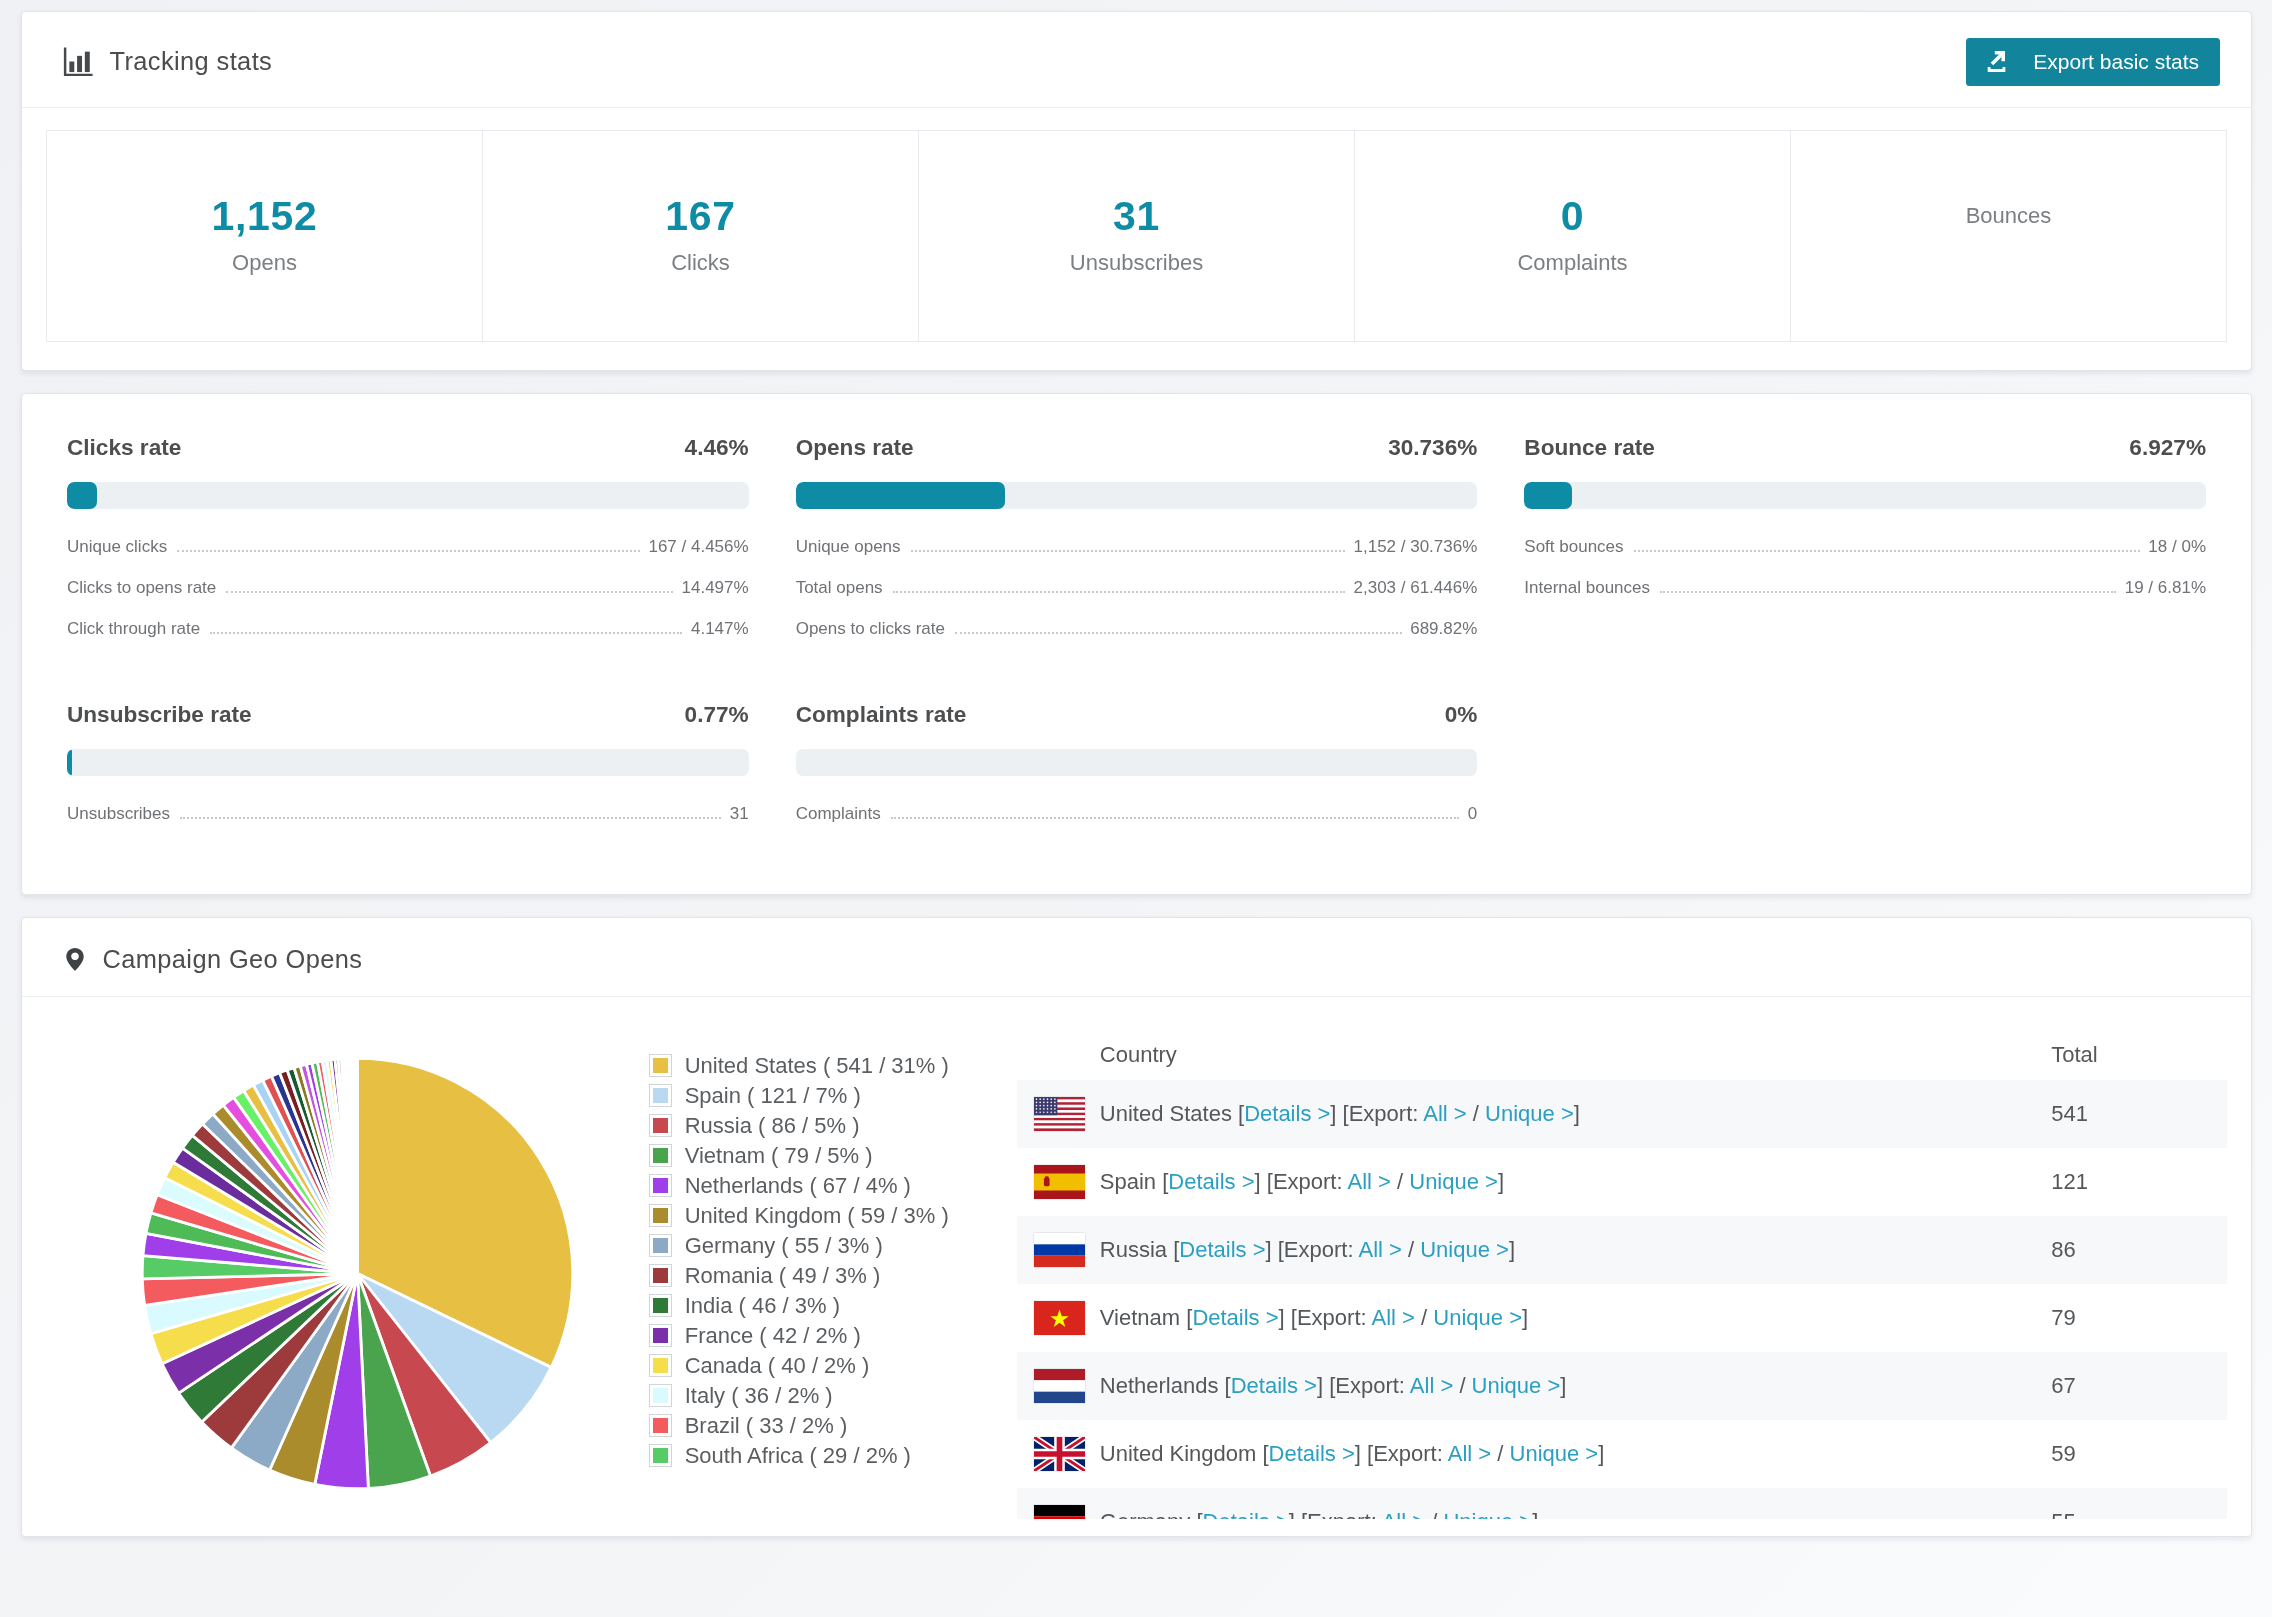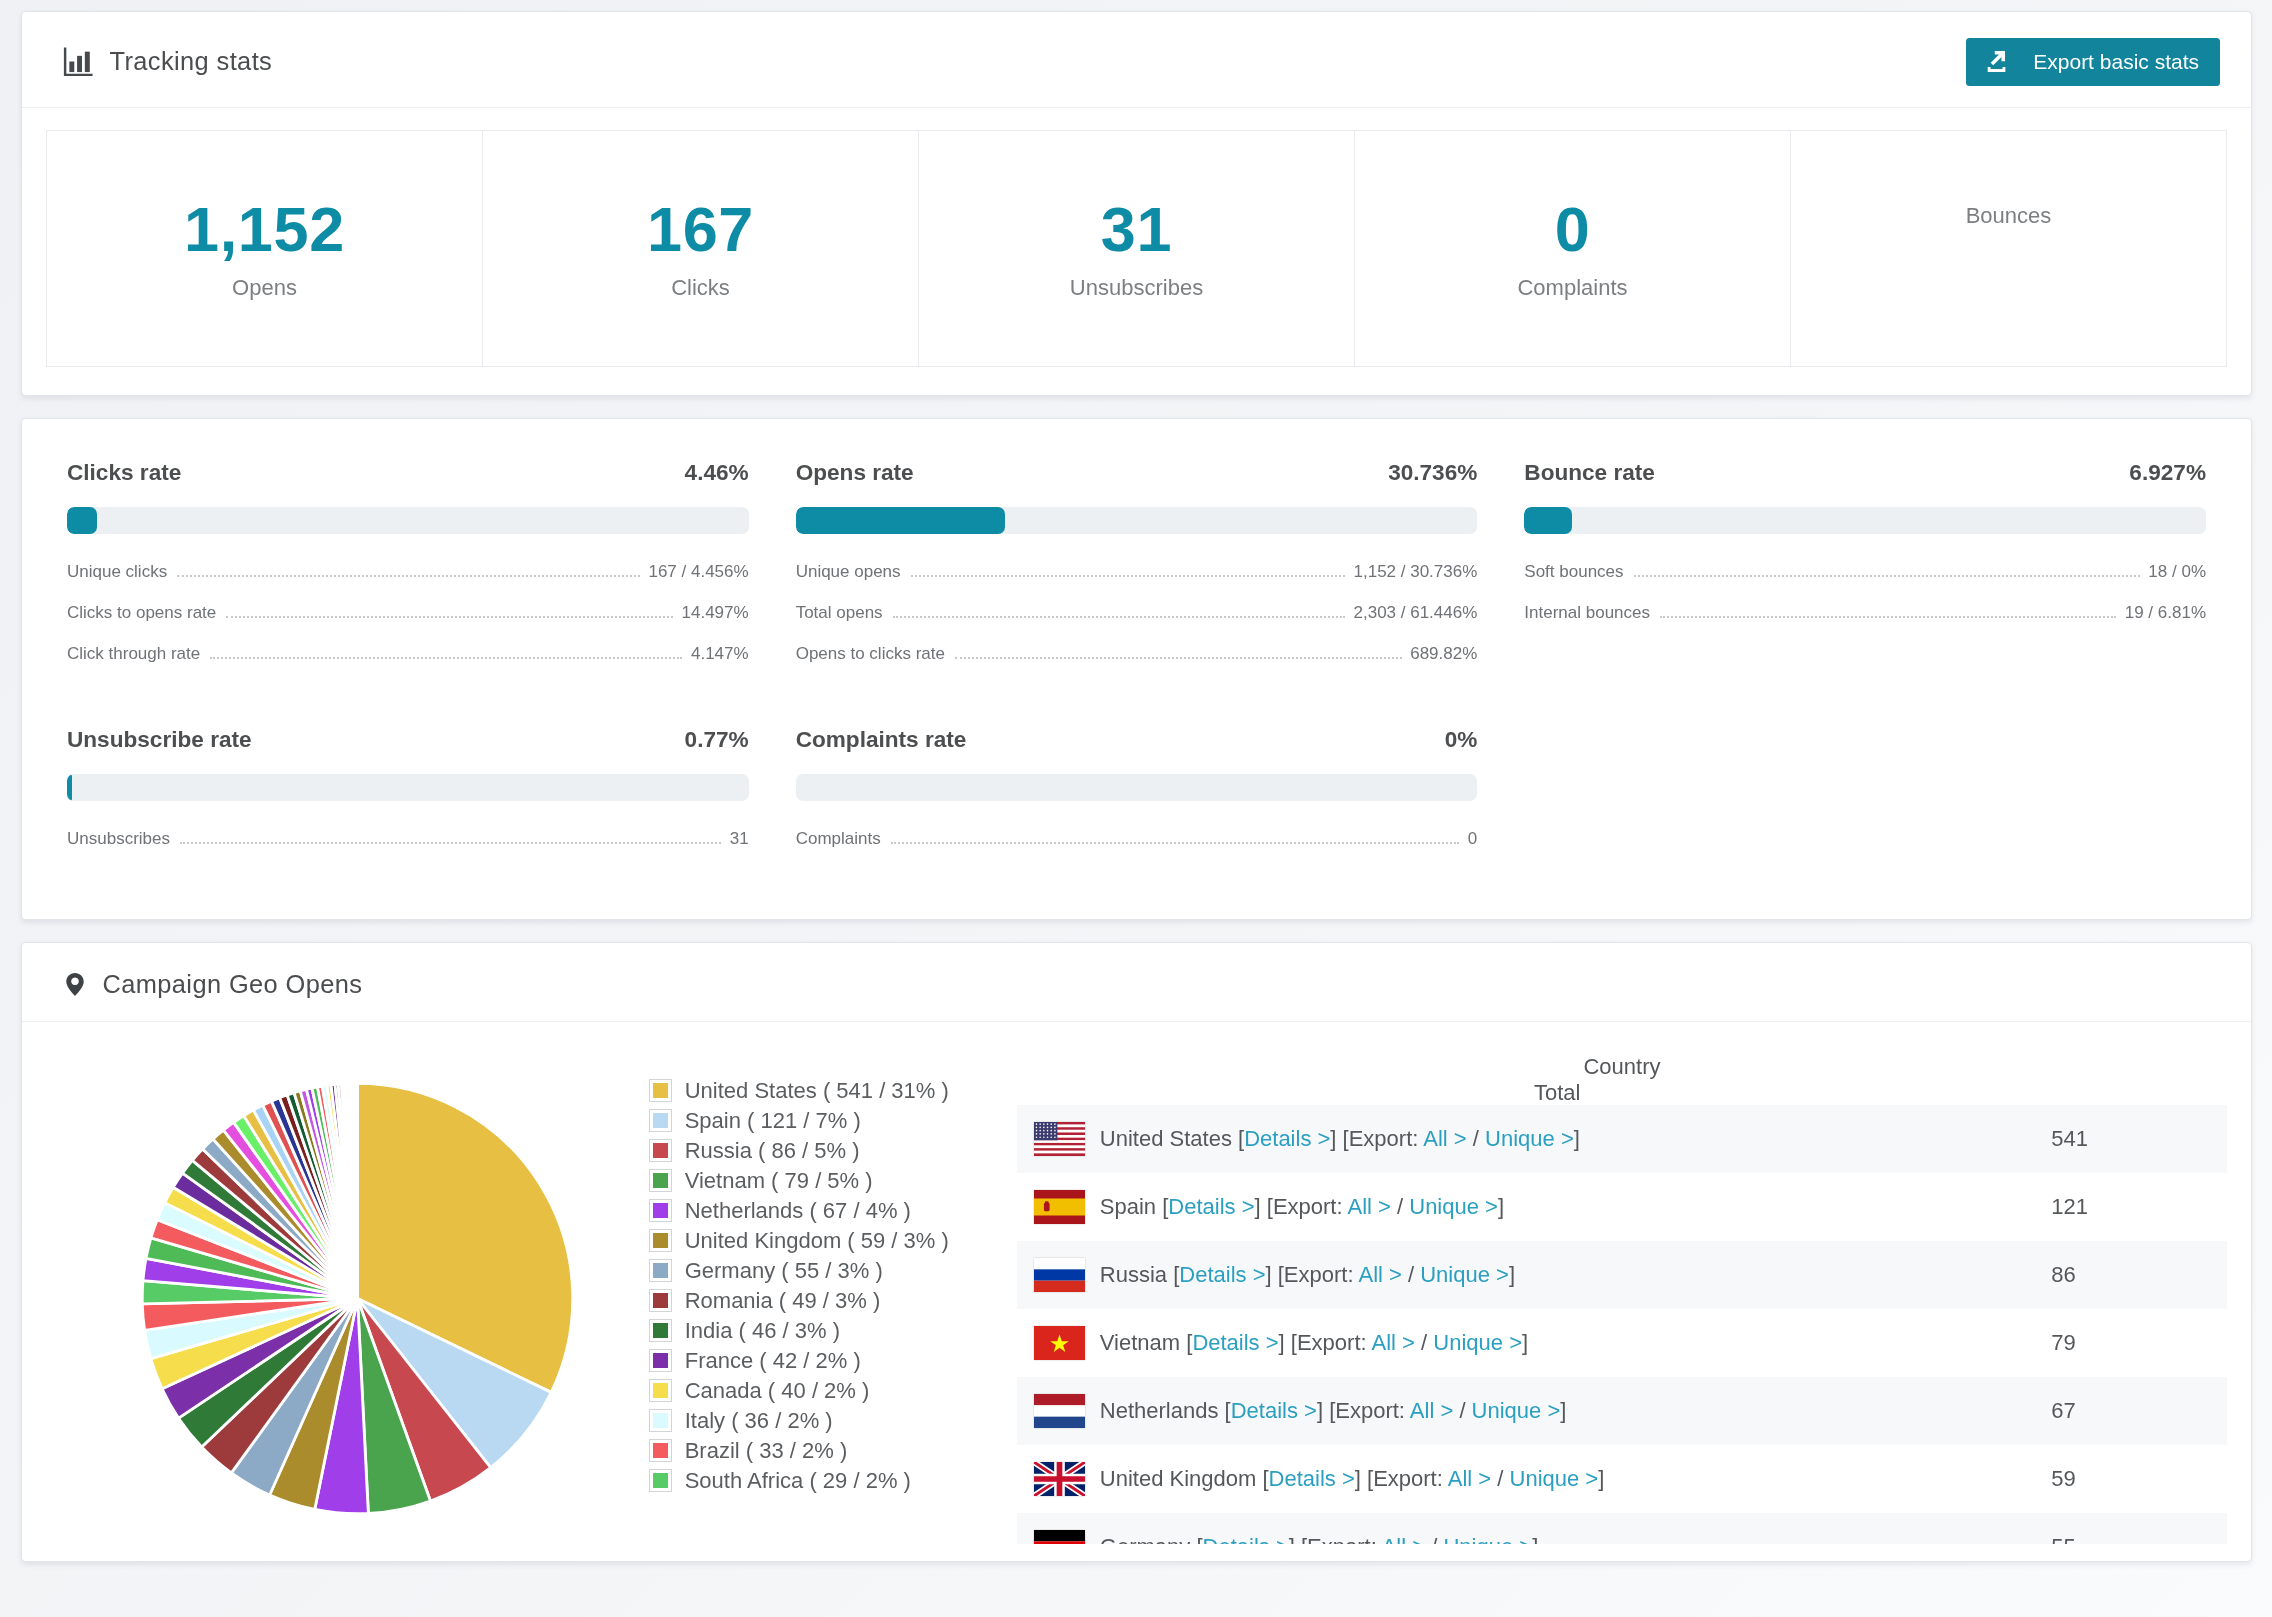--- a/index.html
+++ b/index.html
@@ -41,21 +41,21 @@
   .stats-strip {
     margin:22.6px 24px 28px 24px;
     border:0.7px solid #e8eaed;
     display:flex;
   }
   .stat-cell {
     flex:1; text-align:center; padding:62px 7px 65px 7px;
     border-right:0.7px solid #e8eaed;
   }
   .stat-cell:last-child { border-right:none; }
-  .stat-value { font-size:63px; font-weight:bold; color:#0e8ca6; letter-spacing:0.7px; }
+  .stat-value { font-size:41px; font-weight:bold; color:#0e8ca6; letter-spacing:0.7px; }
   .stat-label { font-size:22px; color:#7c7f82; margin-top:10px; }
   
   .rates-grid {
     display:grid; grid-template-columns:1fr 1fr 1fr;
     column-gap:47px; row-gap:42px;
     padding:41px 45px 49px 45px;
   }
   .rate-head { display:flex; align-items:baseline; margin-bottom:21px; }
   .rate-title { font-size:22.6px; font-weight:bold; color:#4c4e50; }
   .rate-value { margin-left:auto; font-size:22.6px; font-weight:bold; color:#4c4e50; }
@@ -75,21 +75,21 @@
   .legend-item { display:flex; align-items:center; height:30px; }
   .legend-box {
     width:23px; height:23px; border:0.7px solid #d2d5d8; background:#ffffff;
     padding:2.8px; margin-right:12.7px; flex:0 0 auto;
   }
   .legend-box-inner { width:100%; height:100%; }
   .legend-label { font-size:22px; color:#5b5e61; white-space:nowrap; }
   .geo-table-wrap { flex:1; margin:12.7px 2.8px 0 68px; height:490px; overflow:hidden; }
   .geo-table { width:100%; }
   .t-row { display:flex; align-items:center; height:68px; }
-  .t-row.head { height:51px;flex-direction:column; }
+  .t-row.head { height:51px; }
   .t-row.stripe { background:#f7f8f9; }
   .t-flag { width:83px; padding-left:17px; flex:0 0 auto; display:flex; align-items:center; }
   .t-flag svg { box-shadow:0 0 1.4px rgba(0,0,0,0.25); }
   .t-country { flex:1; font-size:22px; color:#55585b; white-space:nowrap; }
   .t-total { width:176px; flex:0 0 auto; font-size:22px; color:#55585b; }
   .t-head-cell { font-size:22px; color:#55585b; }
   a.lnk { color:#2b9fc1; text-decoration:none; cursor:pointer; }
 </style>
 </head>
 <body>

